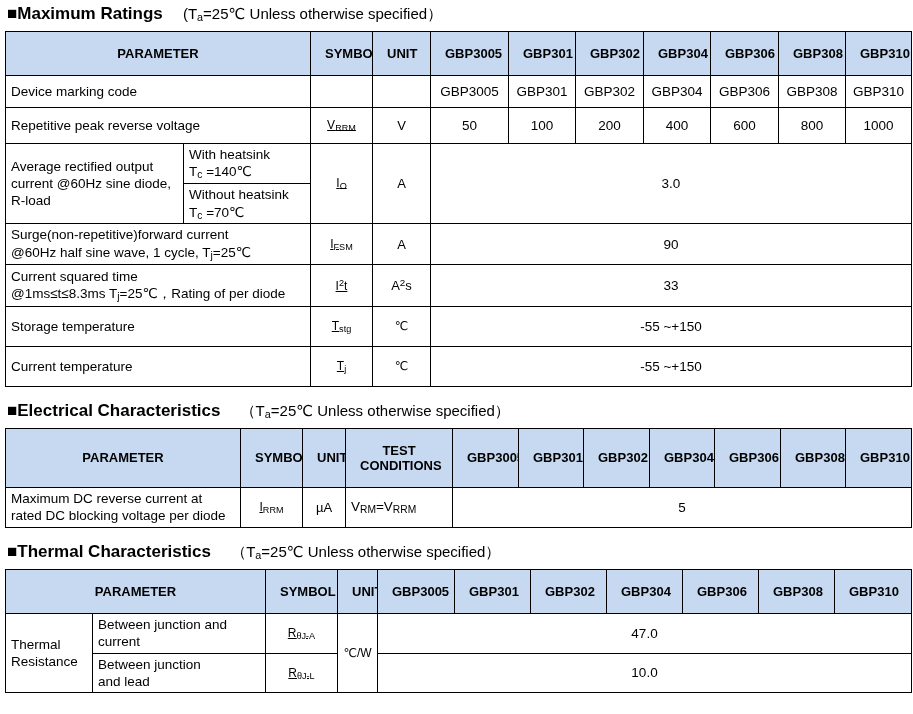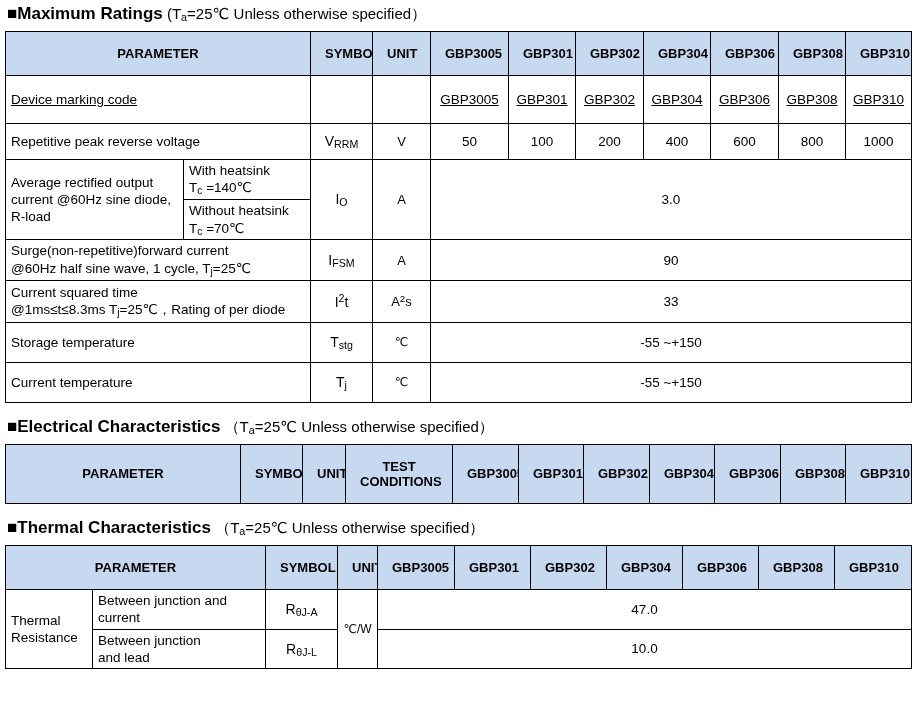--- a/index.html
+++ b/index.html
@@ -4,21 +4,21 @@
 <style>
   * { box-sizing: border-box; margin: 0; padding: 0; }
   html, body { background: #ffffff; width: 913px; }
   body {
     font-family: "Liberation Sans", "DejaVu Sans", sans-serif;
     color: #000;
     padding: 4px 0 0 5px;
   }
   .section-title { margin: 0 0 7px 2px; white-space: nowrap; }
   .section-title .t-bold { font-size: 17px; font-weight: bold; }
-  .section-title .t-paren { font-size: 15px; font-weight: normal; }
+  .section-title .t-paren { font-size: 15px; font-weight: normal; margin-left: 16px; }
   .section-title sub { font-size: 72%; vertical-align: -0.2em; }
 
   table {
     border-collapse: collapse;
     table-layout: fixed;
     width: 906px;
     margin-bottom: 14px;
   }
   th, td {
     border: 1px solid #000;
@@ -30,27 +30,27 @@
     background: #C6D9F1;
     font-weight: bold;
     text-align: center;
     padding: 14px;
   }
   td { text-align: center; padding: 2px 3px; }
   td.param { text-align: left; padding-left: 5px; font-size: 13.5px; }
   .line { line-height: 1.28; }
   sub { font-size: 76%; vertical-align: -0.18em; }
   sup { font-size: 76%; vertical-align: 0.45em; }
-  .sym { font-size: 14px; }
+  .sym { font-size: 12px; text-decoration: underline; }
   .val { font-size: 13.5px; }
   .small-unit { font-size: 12px; }
 
   
   #t-max tr.h-head { height: 36px; }
-  #t-max tr.r-mark { height: 48px; text-decoration: underline; }
+  #t-max tr.r-mark { height: 32px; }
   #t-max tr.r-vrrm { height: 36px; }
   #t-max tr.r-io-a { height: 38px; }
   #t-max tr.r-io-b { height: 39px; }
   #t-max tr.r-ifsm { height: 38px; }
   #t-max tr.r-i2t  { height: 42px; }
   #t-max tr.r-tstg { height: 40px; }
   #t-max tr.r-tj   { height: 40px; }
 
   #t-elec tr.h-head { height: 42px; }
   #t-elec tr.r-vf   { height: 40px; }
@@ -196,20 +196,30 @@
     <th>UNIT</th>
     <th>TEST CONDITIONS</th>
     <th>GBP3005</th>
     <th>GBP301</th>
     <th>GBP302</th>
     <th>GBP304</th>
     <th>GBP306</th>
     <th>GBP308</th>
     <th>GBP310</th>
   </tr>
+  <tr class="r-irrm">
+    <td class="param">
+      <div class="line">Maximum DC reverse current at</div>
+      <div class="line">rated DC blocking voltage per diode</div>
+    </td>
+    <td class="sym"><span>I</span><sub>RRM</sub></td>
+    <td>µA</td>
+    <td class="param"><span>V</span><sub>RM</sub><span>=V</span><sub>RRM</sub></td>
+    <td class="val" colspan="7">5</td>
+  </tr>
 </tbody>
   </table>
 
 <div class="section-title">
   <span class="t-bold">■Thermal Characteristics</span><span class="t-paren"><span>  （T</span><sub>a</sub><span>=25℃ Unless otherwise specified）</span></span>
 </div>
 
 <table id="t-th">
   <colgroup>
     <col style="width:87px">

